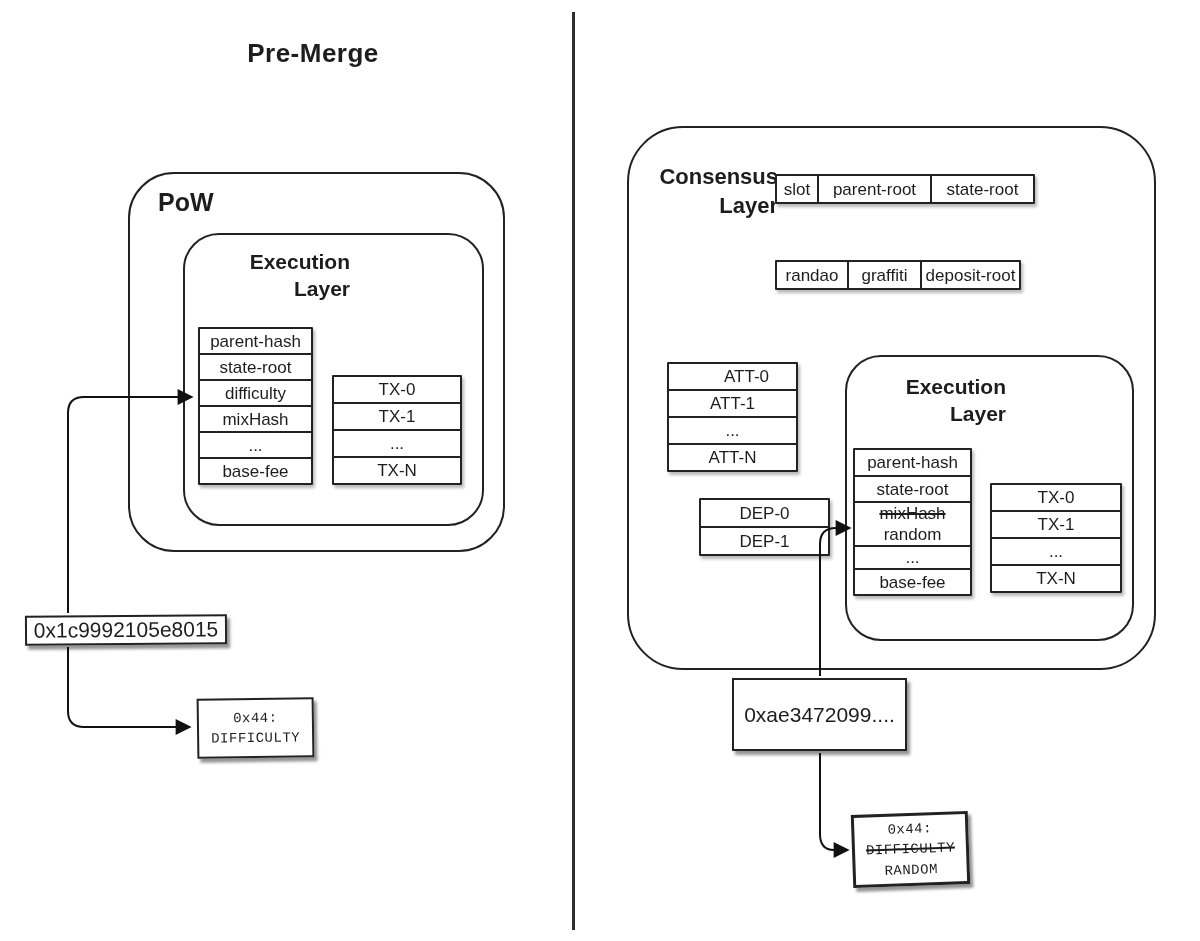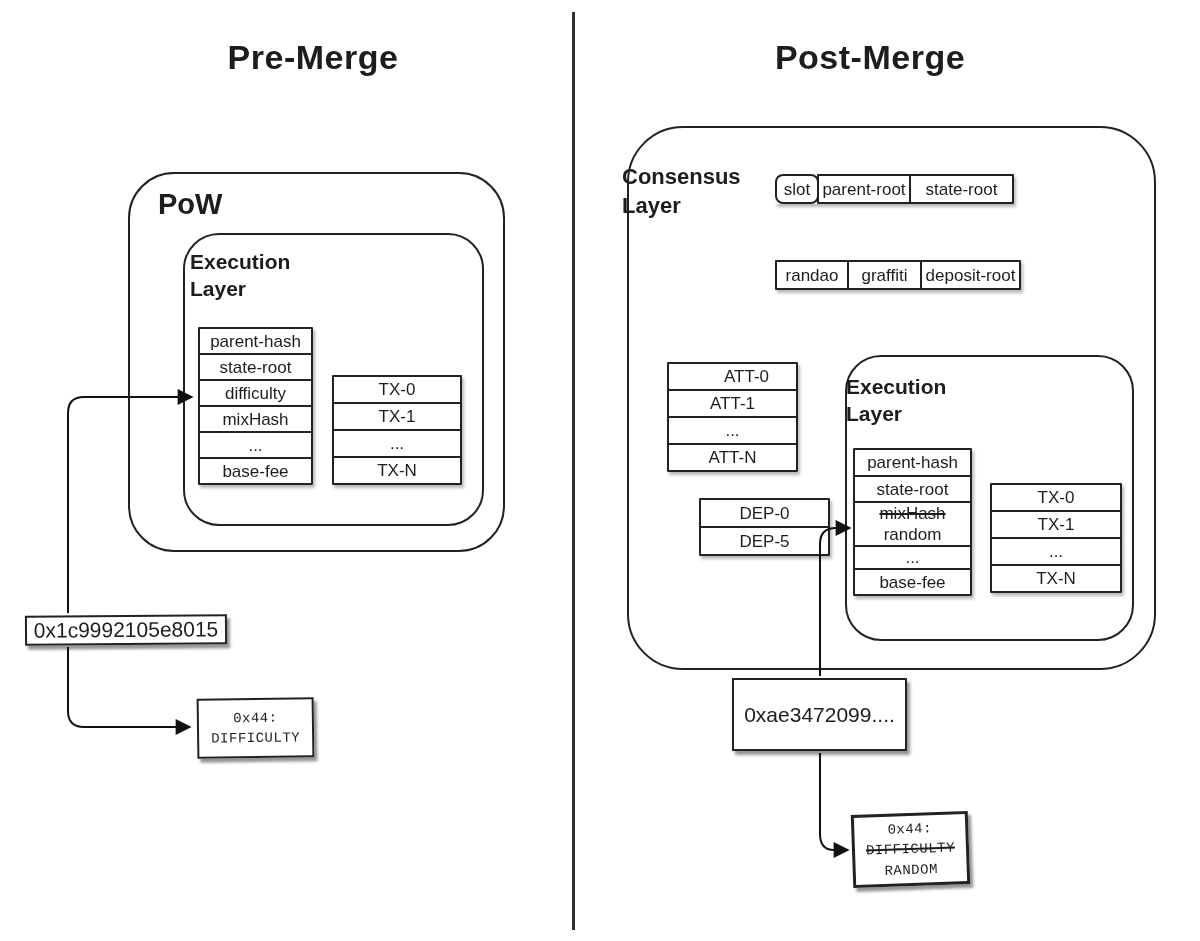--- a/index.html
+++ b/index.html
@@ -2,33 +2,33 @@
 <html><head>
 <meta charset="utf-8">
 <style>
   html,body{margin:0;padding:0;background:#ffffff;}
   #canvas{
     position:relative;width:1200px;height:941px;background:#ffffff;
     font-family:"Liberation Sans",sans-serif;color:#1d1d1d;overflow:hidden;
   }
   .abs{position:absolute;}
   .title{
-    font-size:34px;font-weight:bold;text-align:center;letter-spacing:.5px;
+    font-size:26px;font-weight:bold;text-align:center;letter-spacing:.5px;
   }
   .divider{
     width:2.5px;background:#2e2e2e;
   }
   .round-rect{
     border:2.5px solid #222222;border-radius:46px;background:#ffffff;
   }
   .container-label{
-    font-weight:bold;font-size:29px;
+    font-weight:bold;font-size:25px;
   }
   .layer-label{
-    font-weight:bold;font-size:21px;text-align:left;line-height:1.3;
+    font-weight:bold;font-size:21px;text-align:right;line-height:1.3;
   }
   .stack{display:flex;flex-direction:column;}
   .row{
     box-sizing:border-box;border:2px solid #222222;background:#ffffff;
     display:flex;align-items:center;justify-content:center;
     font-size:17px;line-height:1;border-radius:1px;
   }
   .row + .row{margin-top:-2px;}
   .soft-shadow{box-shadow:2px 3px 3px rgba(0,0,0,0.28);}
   .hrow{display:flex;}
@@ -47,21 +47,20 @@
     letter-spacing:.5px;box-shadow:3px 4px 3px rgba(0,0,0,0.42);
   }
   svg.connectors{position:absolute;left:0;top:0;pointer-events:none;z-index:6;}
 </style>
 </head>
 <body>
 
 <div id="canvas">
 
   <div class="abs title" style="left:133px;top:38px;width:360px;">Pre-Merge</div>
-  <div class="abs title" style="left:690px;top:38px;width:360px;">Post-Merge</div>
 
   <div class="abs divider" style="left:572px;top:12px;height:918px;"></div>
 
   <div class="abs round-rect" style="left:128px;top:172px;width:373px;height:376px;"></div>
   <div class="abs container-label" style="left:158px;top:188px;">PoW</div>
 
   <div class="abs round-rect" style="left:183px;top:233px;width:297px;height:289px;border-radius:36px;"></div>
   <div class="abs layer-label" style="left:190px;top:248px;width:160px;">
     <div>Execution</div>
     <div>Layer</div>
@@ -92,42 +91,42 @@
     <div>DIFFICULTY</div>
   </div>
 
   <div class="abs round-rect" style="left:627px;top:126px;width:525px;height:540px;border-radius:56px;"></div>
   <div class="abs layer-label" style="left:622px;top:163px;width:156px;font-size:22px;">
     <div>Consensus</div>
     <div>Layer</div>
   </div>
 
   <div class="abs hrow soft-shadow" style="left:775px;top:174px;">
-    <div class="row" style="width:44px;height:30px;border-radius:8px;">slot</div>
-    <div class="row" style="width:94px;height:30px;">parent-root</div>
+    <div class="row" style="width:44px;height:30px;">slot</div>
+    <div class="row" style="width:115px;height:30px;">parent-root</div>
     <div class="row" style="width:105px;height:30px;">state-root</div>
   </div>
 
 
   <div class="abs hrow soft-shadow" style="left:775px;top:260px;">
     <div class="row" style="width:74px;height:30px;text-align:center;">randao</div>
     <div class="row" style="width:75px;height:30px;">graffiti</div>
     <div class="row" style="width:101px;height:30px;">deposit-root</div>
   </div>
 
   <div class="abs stack soft-shadow" style="left:667px;top:362px;width:131px;">
     <div class="row" style="height:29px;padding-left:28px;">ATT-0</div>
     <div class="row" style="height:29px;">ATT-1</div>
     <div class="row" style="height:29px;">...</div>
     <div class="row" style="height:29px;">ATT-N</div>
   </div>
 
   <div class="abs stack soft-shadow" style="left:699px;top:498px;width:131px;">
     <div class="row" style="height:30px;">DEP-0</div>
-    <div class="row" style="height:30px;">DEP-5</div>
+    <div class="row" style="height:30px;">DEP-1</div>
   </div>
 
 
   <div class="abs round-rect" style="left:845px;top:355px;width:285px;height:282px;border-radius:36px;"></div>
   <div class="abs layer-label" style="left:846px;top:373px;width:160px;">
     <div>Execution</div>
     <div>Layer</div>
   </div>
 
   <div class="abs stack soft-shadow" style="left:853px;top:448px;width:119px;">

